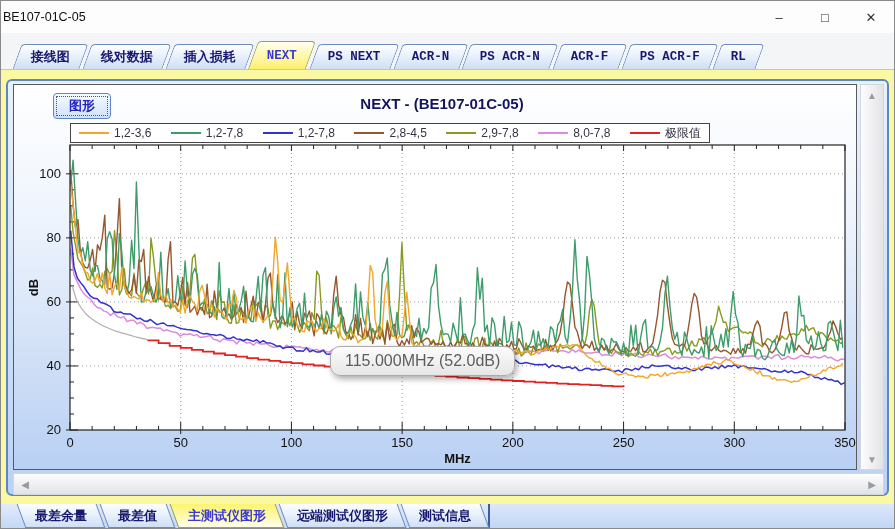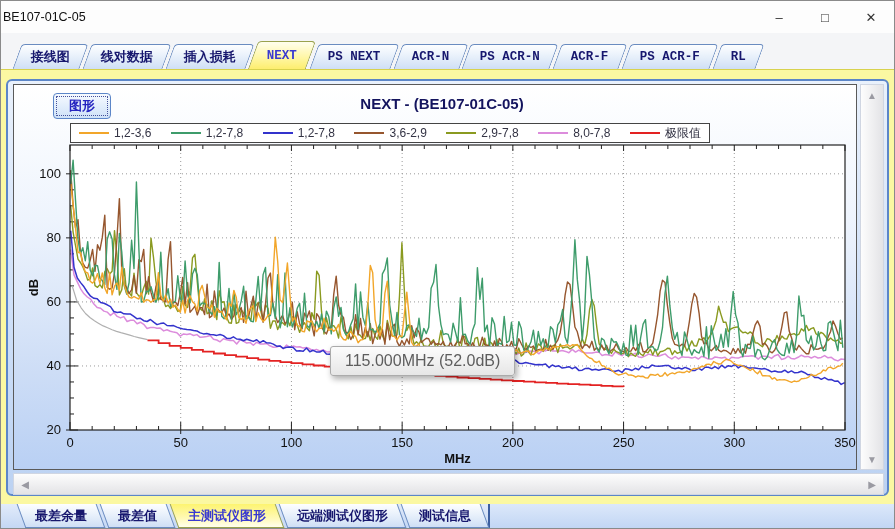--- a/index.html
+++ b/index.html
@@ -44,21 +44,21 @@
               font-size:15px;font-weight:bold;color:#14145e;}
   #legend{position:absolute;left:56px;top:38px;width:640px;height:20px;box-sizing:border-box;
           background:#ffffff;border:1px solid #444;display:flex;align-items:center;
           justify-content:space-between;padding:0 8px;gap:19px;}
   .lg-item{display:flex;align-items:center;gap:5px;}
   .lg-line{display:inline-block;width:30px;height:2px;}
   .lg-label{font-size:12px;color:#333344;white-space:nowrap;}
   #plot{position:absolute;left:0;top:0;}
   
   #tooltip{position:absolute;left:316px;top:261px;height:30px;box-sizing:border-box;
-           padding:0 14px;display:flex;align-items:center;border:1px solid #ababab;border-radius:3px;
+           padding:0 14px;display:flex;align-items:center;border:1px solid #ababab;border-radius:10px;
            background:linear-gradient(180deg,#fcfcfc,#e6e6e6);
            box-shadow:2px 3px 6px rgba(0,0,0,.33);
            font-size:16px;color:#5d5d5d;white-space:nowrap;z-index:5;}
   
   #vscroll{position:absolute;left:852px;top:3px;width:24px;height:386px;
            background:linear-gradient(90deg,#fdfdfd,#e3e3e6);border:1px solid #d0d6e2;
            box-sizing:border-box;display:flex;flex-direction:column;justify-content:space-between;}
   #hscroll{position:absolute;left:5px;top:392px;width:871px;height:22px;
            background:linear-gradient(180deg,#fdfdfd,#e3e3e6);border:1px solid #d0d6e2;
            box-sizing:border-box;display:flex;flex-direction:row;justify-content:space-between;}
@@ -139,21 +139,21 @@
             <span class="lg-item">
               <span class="lg-line" style="background: rgb(62, 156, 107);"></span>
               <span class="lg-label">1,2-7,8</span>
             </span>
             <span class="lg-item">
               <span class="lg-line" style="background: rgb(51, 51, 204);"></span>
               <span class="lg-label">1,2-7,8</span>
             </span>
             <span class="lg-item">
               <span class="lg-line" style="background: rgb(150, 86, 46);"></span>
-              <span class="lg-label">3,6-2,9</span>
+              <span class="lg-label">2,8-4,5</span>
             </span>
             <span class="lg-item">
               <span class="lg-line" style="background: rgb(138, 154, 32);"></span>
               <span class="lg-label">2,9-7,8</span>
             </span>
             <span class="lg-item">
               <span class="lg-line" style="background: rgb(220, 140, 220);"></span>
               <span class="lg-label">8,0-7,8</span>
             </span>
             <span class="lg-item">

